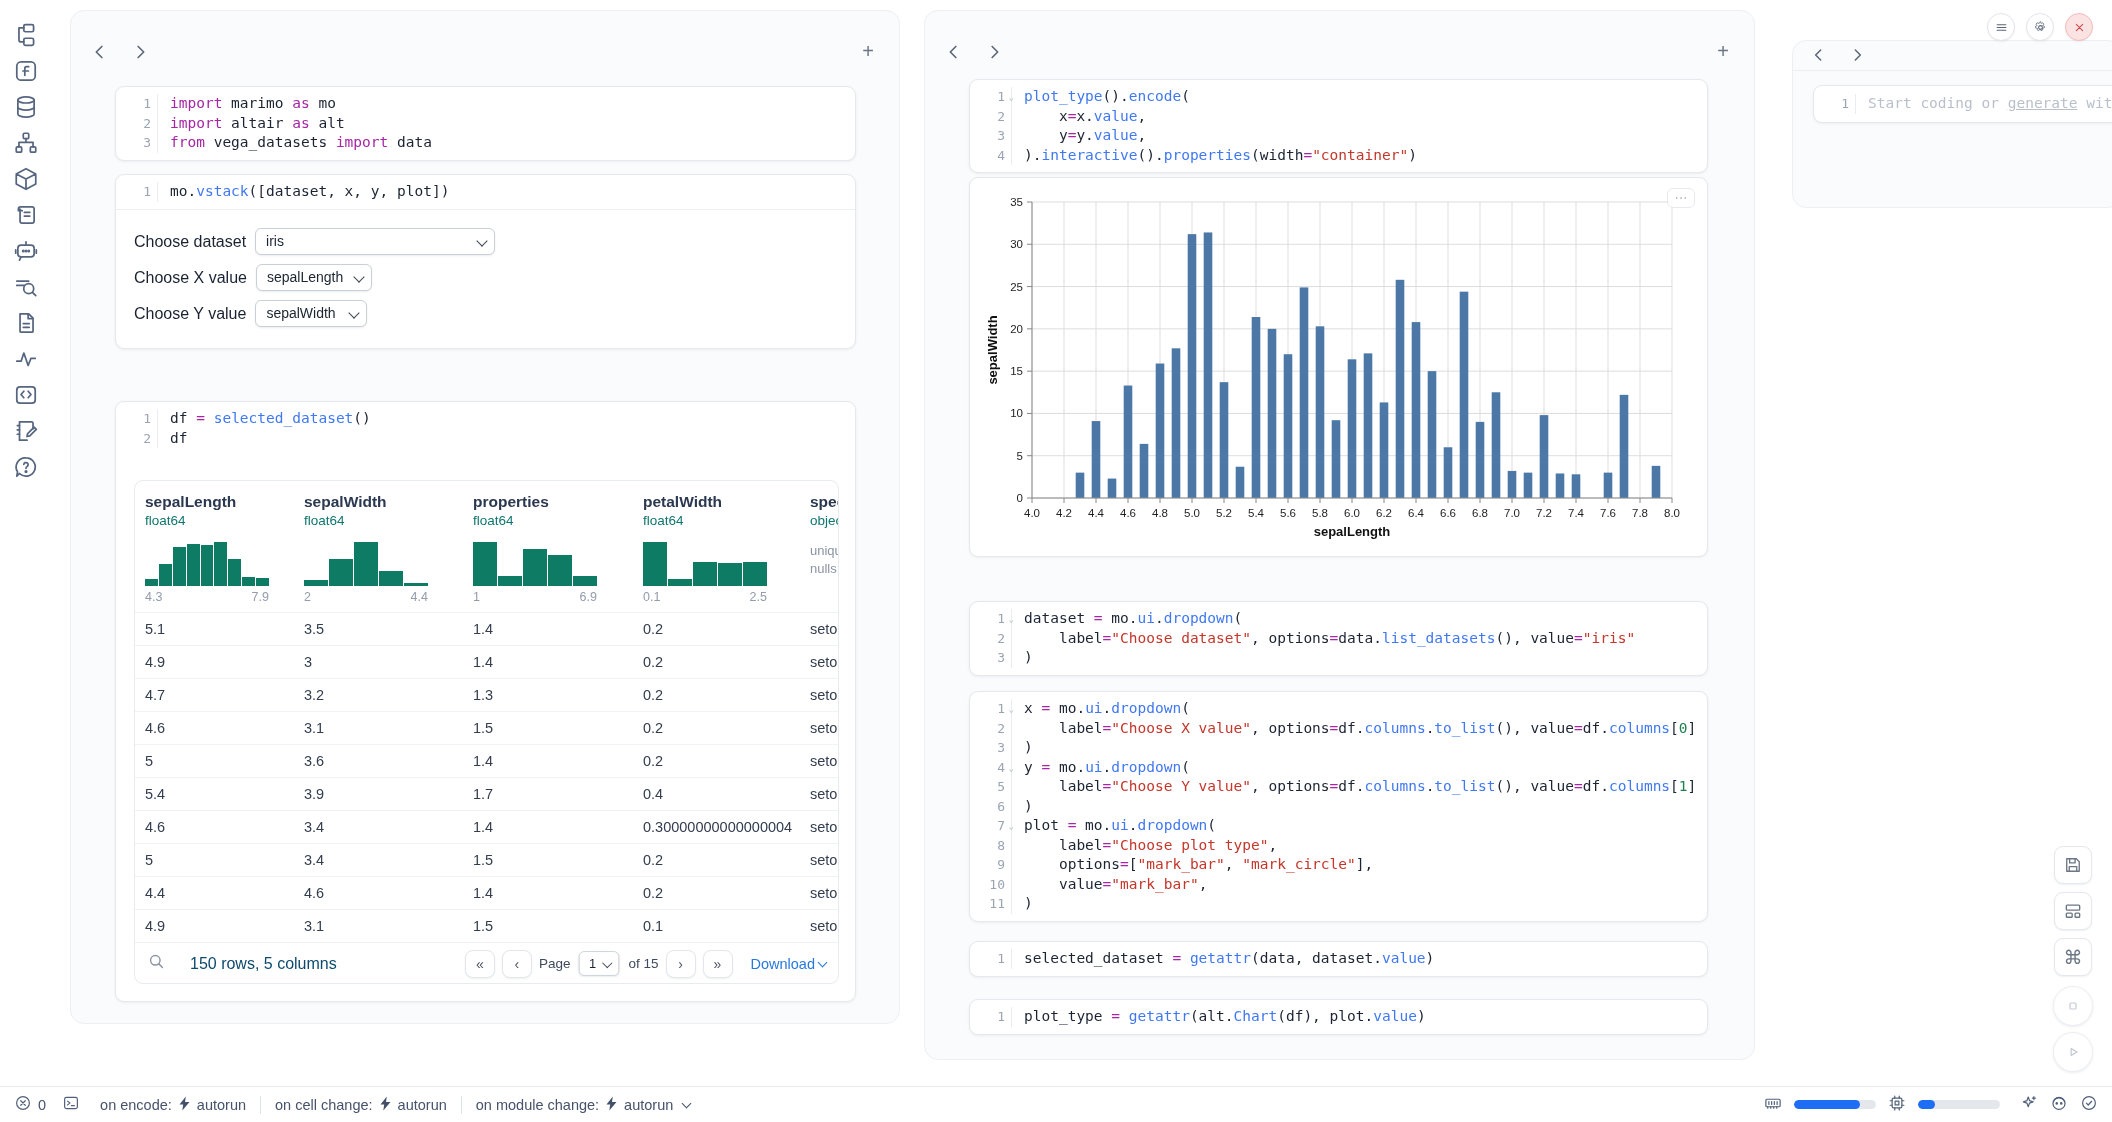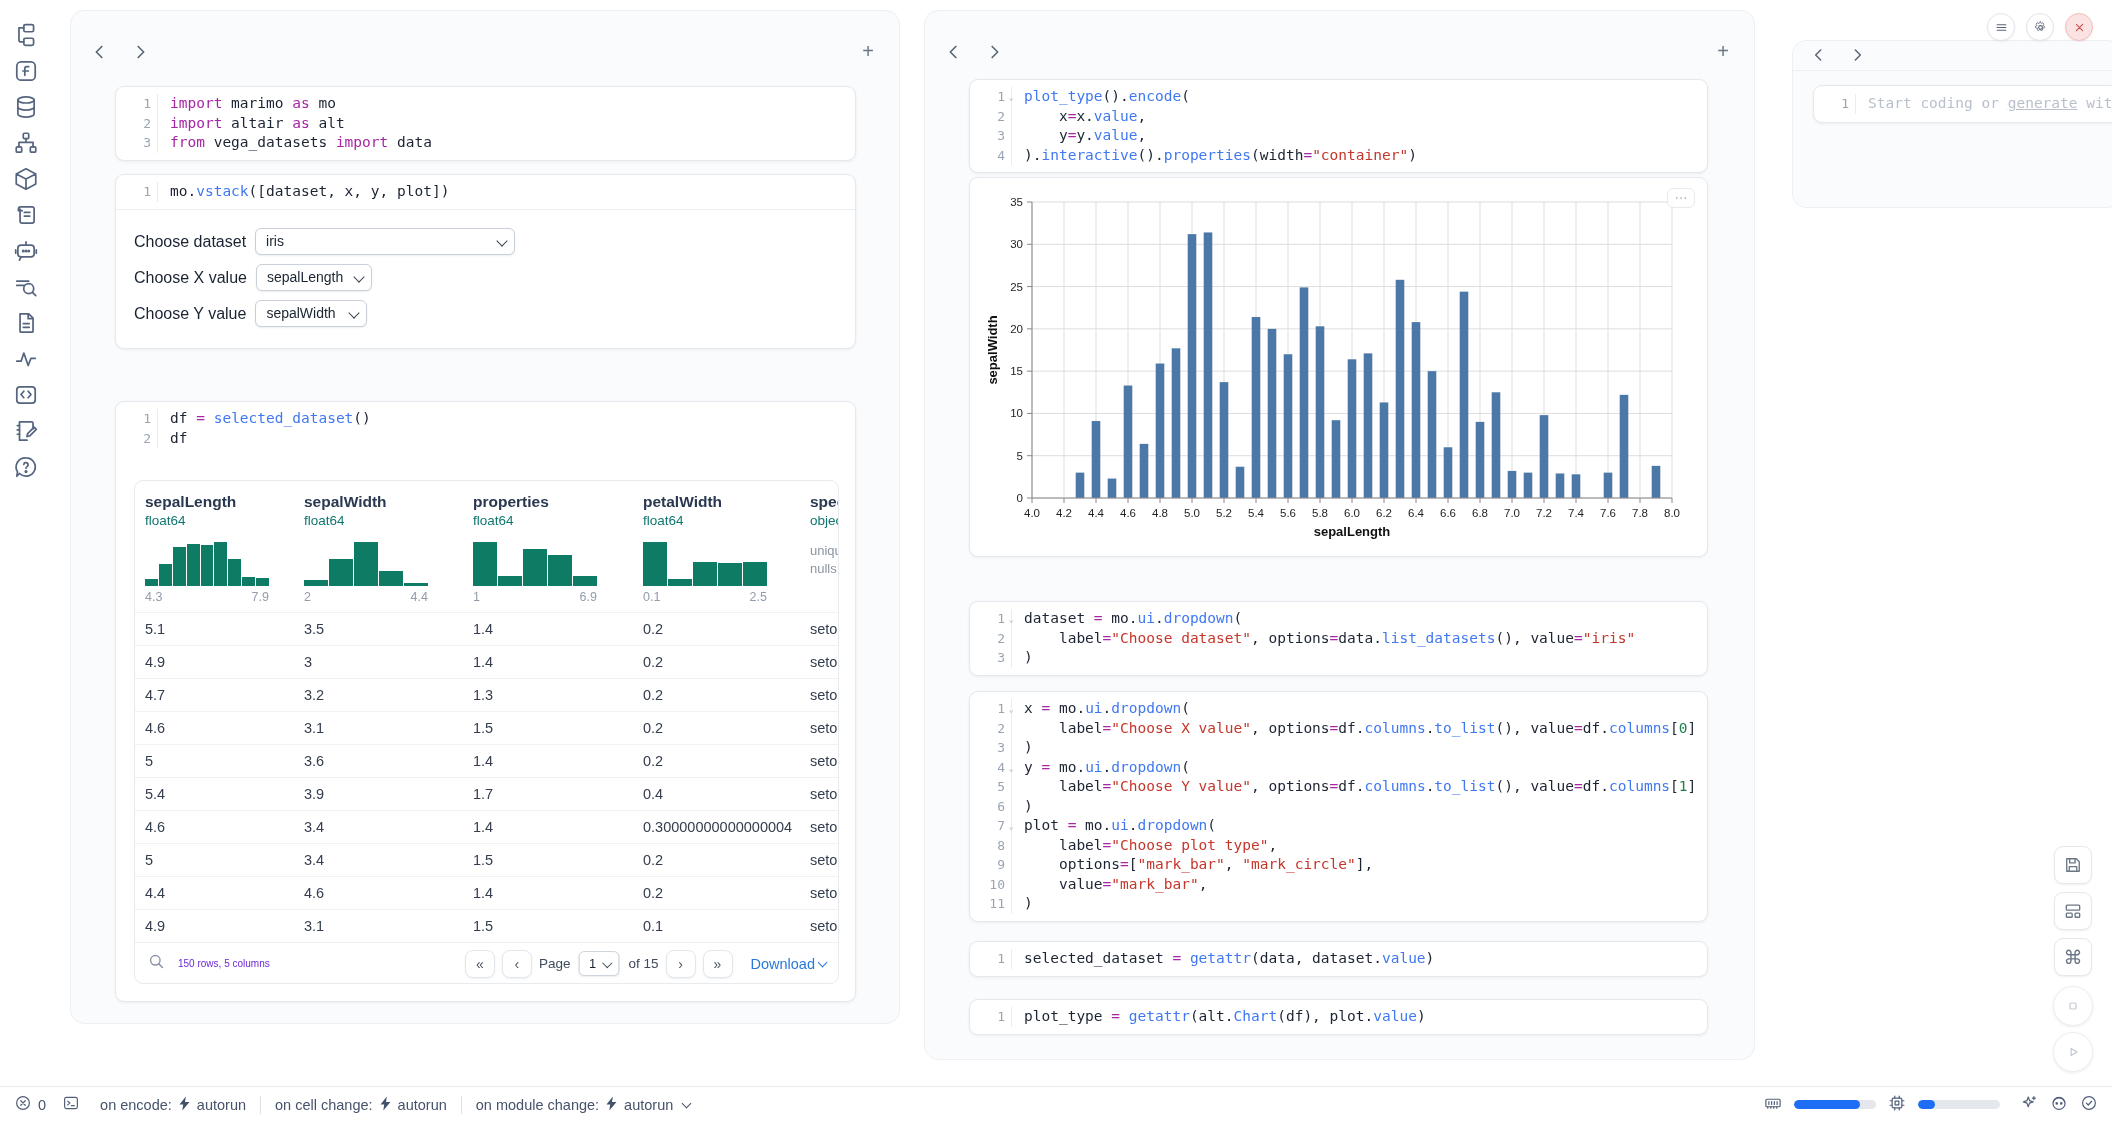--- a/index.html
+++ b/index.html
@@ -58,21 +58,21 @@
   .th-type { font-size:13.5px; color:#0f766e; margin-top:2px; white-space:nowrap; }
   .hist { display:flex; align-items:flex-end; gap:1px; width:124px; height:46px; margin-top:12px; }
   .hist .bar { flex:1; background:#0e7c64; }
   .minmax { display:flex; justify-content:space-between; width:124px; margin-top:4px;
     font-size:12.5px; color:#939cab; }
   .th-stats { margin-top:14px; font-size:13px; color:#8b94a3; line-height:18px; white-space:nowrap; }
   .tr-grid { border-top:1px solid #f0f2f5; height:33px; align-items:center; }
   .td-cell { padding-left:10px; font-size:14.5px; color:#333d4e; white-space:nowrap; overflow:hidden; }
   .tfoot { border-top:1px solid #eef0f4; height:42px; display:flex; align-items:center;
     padding:0 12px; gap:8px; }
-  .tfoot .summary { font-size:10px; color:#6d28d9; margin-left:4px; }
+  .tfoot .summary { font-size:16px; color:#0c4a6e; margin-left:16px; }
   .pager { margin-left:auto; display:flex; align-items:center; gap:7px; }
   .pg-btn { width:30px; height:28px; background:#fff; border:1px solid #e3e7ec; border-radius:8px;
     box-shadow:0 1px 2px rgba(16,24,40,.07); color:#4a5563; font-size:14px; display:flex;
     align-items:center; justify-content:center; cursor:pointer; }
   .pg-text { font-size:13.5px; color:#3f4a5e; }
   .download { color:#2878dc; font-size:14.5px; display:flex; align-items:center; gap:4px;
     margin-left:10px; cursor:pointer; }
   .dl-chev { width:7px; height:7px; border-right:1.6px solid #2878dc; border-bottom:1.6px solid #2878dc;
     transform:rotate(45deg); margin-top:-3px; }
   .search-ic svg { width:19px; height:19px; stroke:#8b94a3; fill:none; stroke-width:1.8; stroke-linecap:round; }
@@ -219,21 +219,21 @@
     <div class="code-block">
         <div class="code-line">
           <div class="gutter">1</div>
           <div class="code">mo.<span class="tok-fn">vstack</span>([dataset, x, y, plot])</div>
         </div>
       </div>
     <div class="out-divider"></div>
     <div class="controls">
         <div class="ctrl-row">
           <span class="ctrl-label">Choose dataset</span>
-          <span class="sel-wrap"><select style="width: 260px;"><option>iris</option></select></span>
+          <span class="sel-wrap"><select style="width: 240px;"><option>iris</option></select></span>
         </div>
         <div class="ctrl-row">
           <span class="ctrl-label">Choose X value</span>
           <span class="sel-wrap"><select style="width: 116px;"><option>sepalLength</option></select></span>
         </div>
         <div class="ctrl-row">
           <span class="ctrl-label">Choose Y value</span>
           <span class="sel-wrap"><select style="width: 112px;"><option>sepalWidth</option></select></span>
         </div>
       </div>

